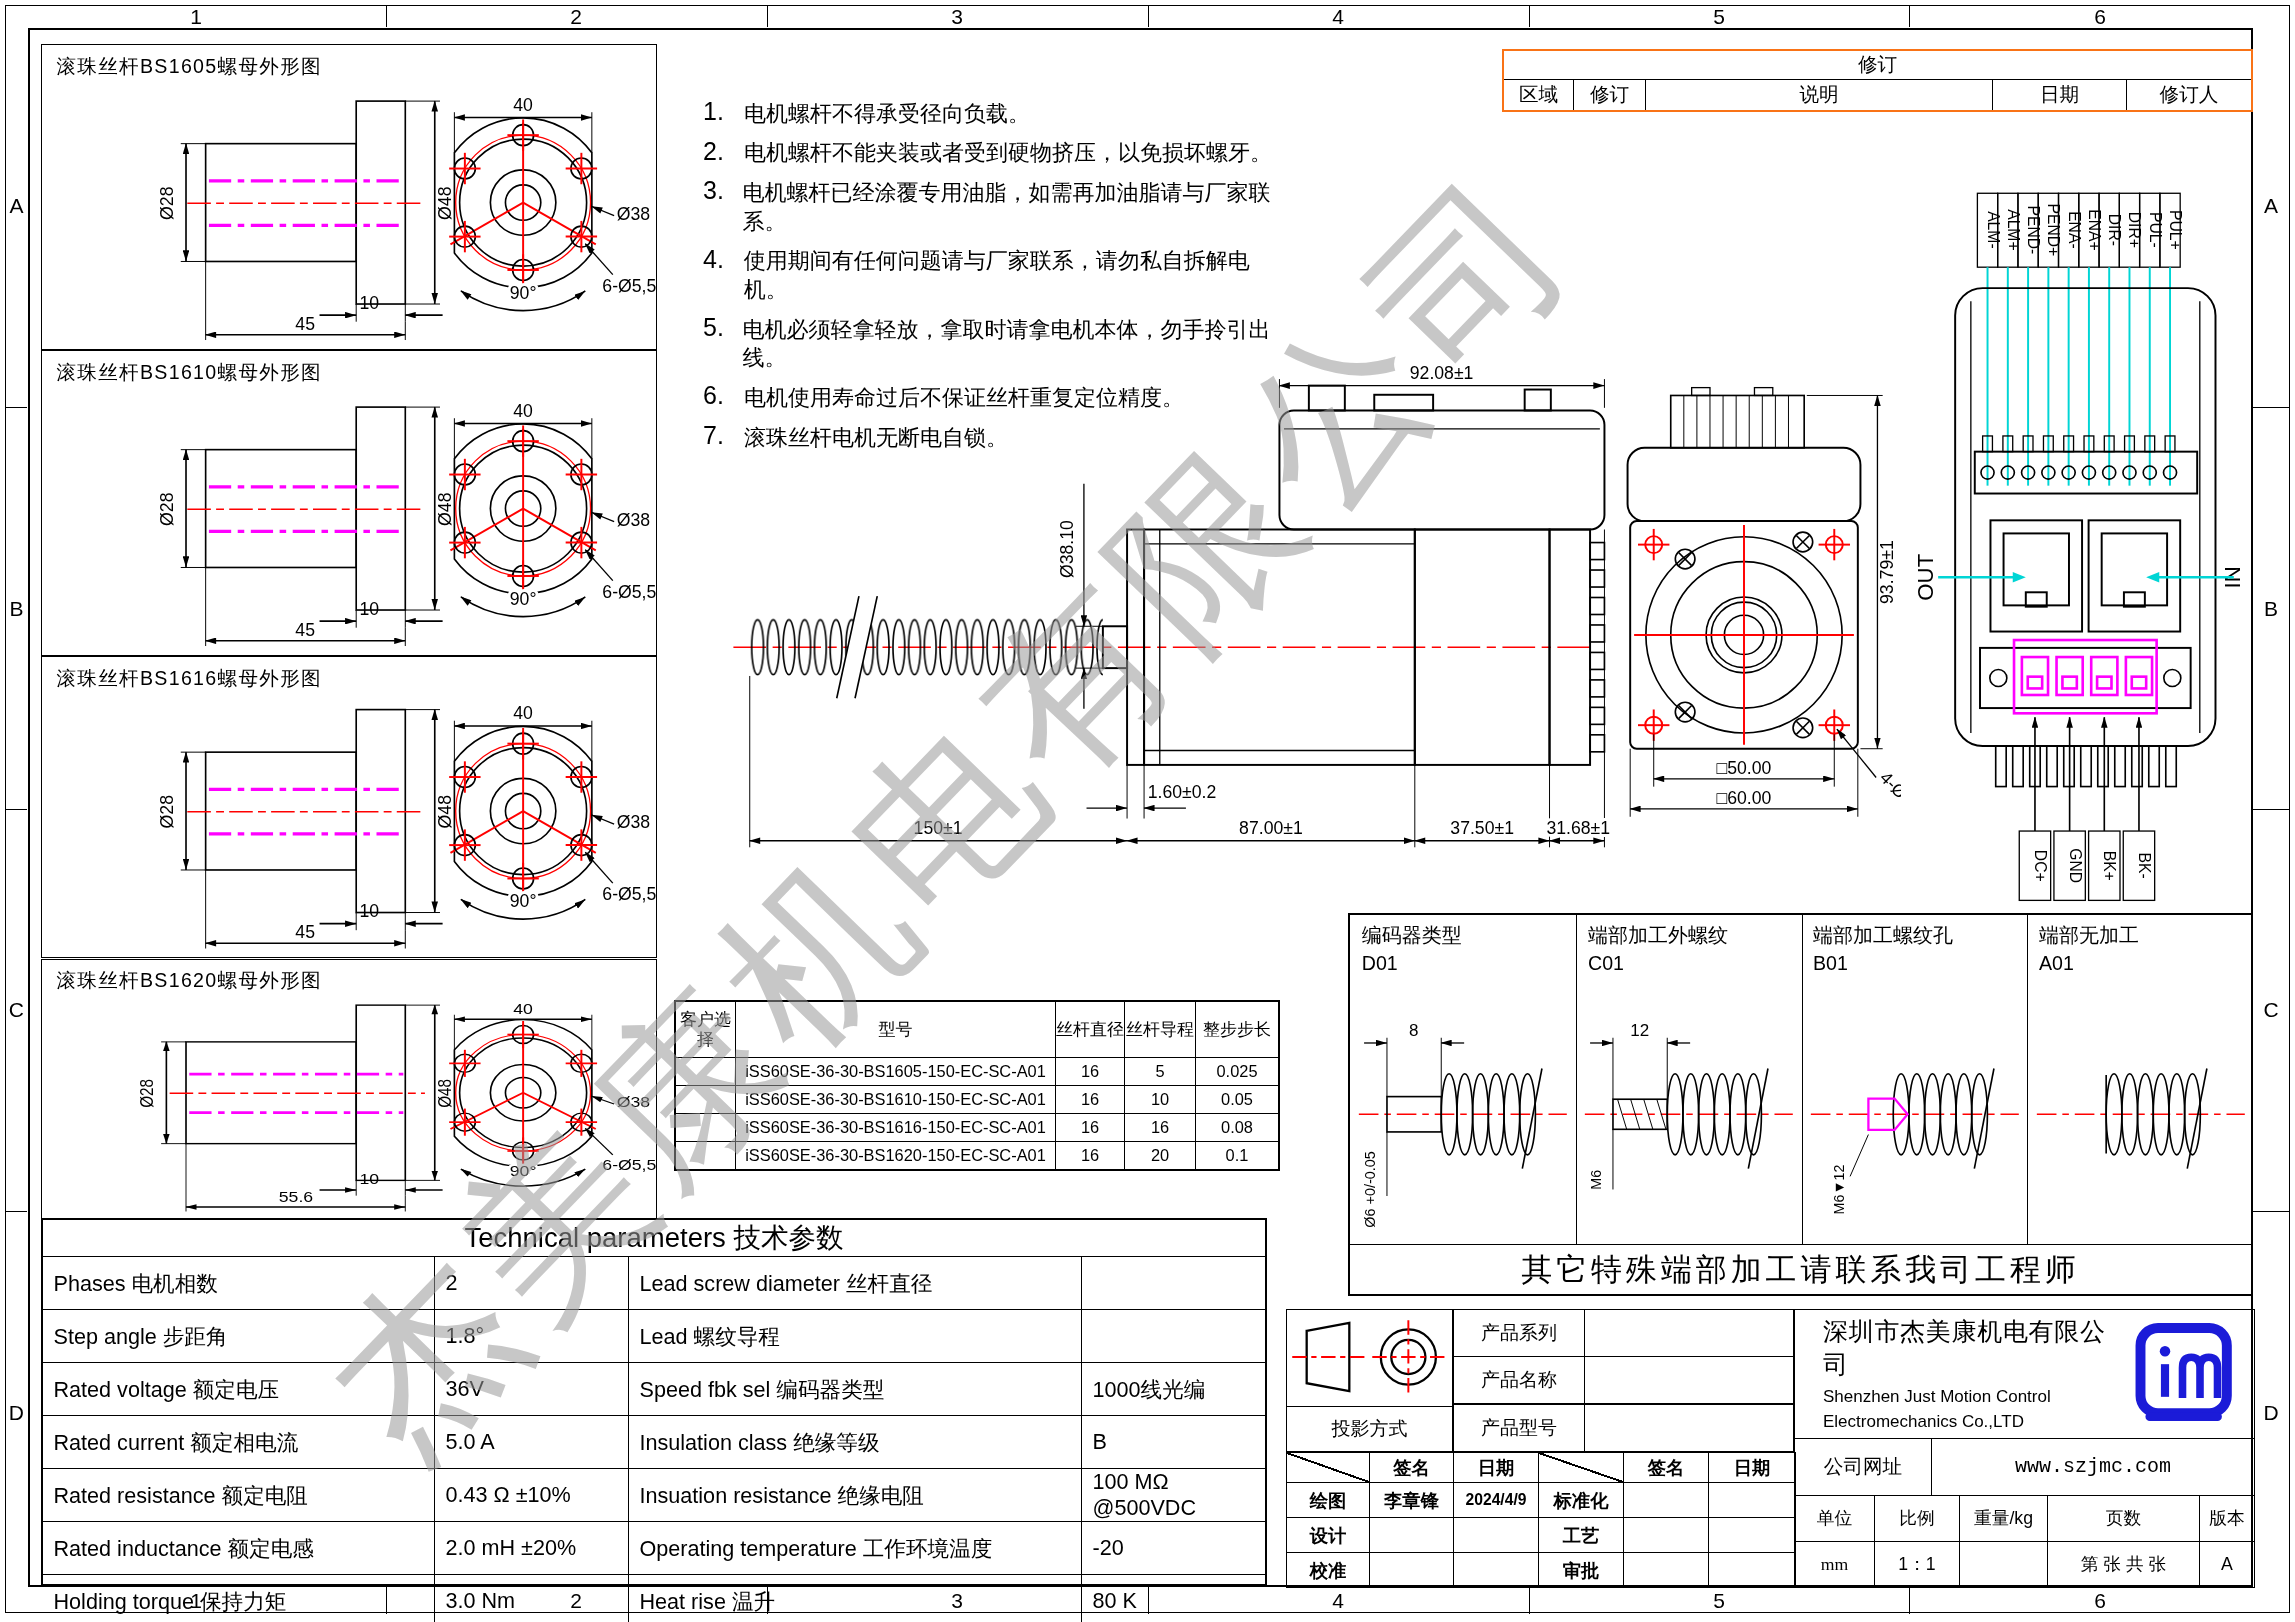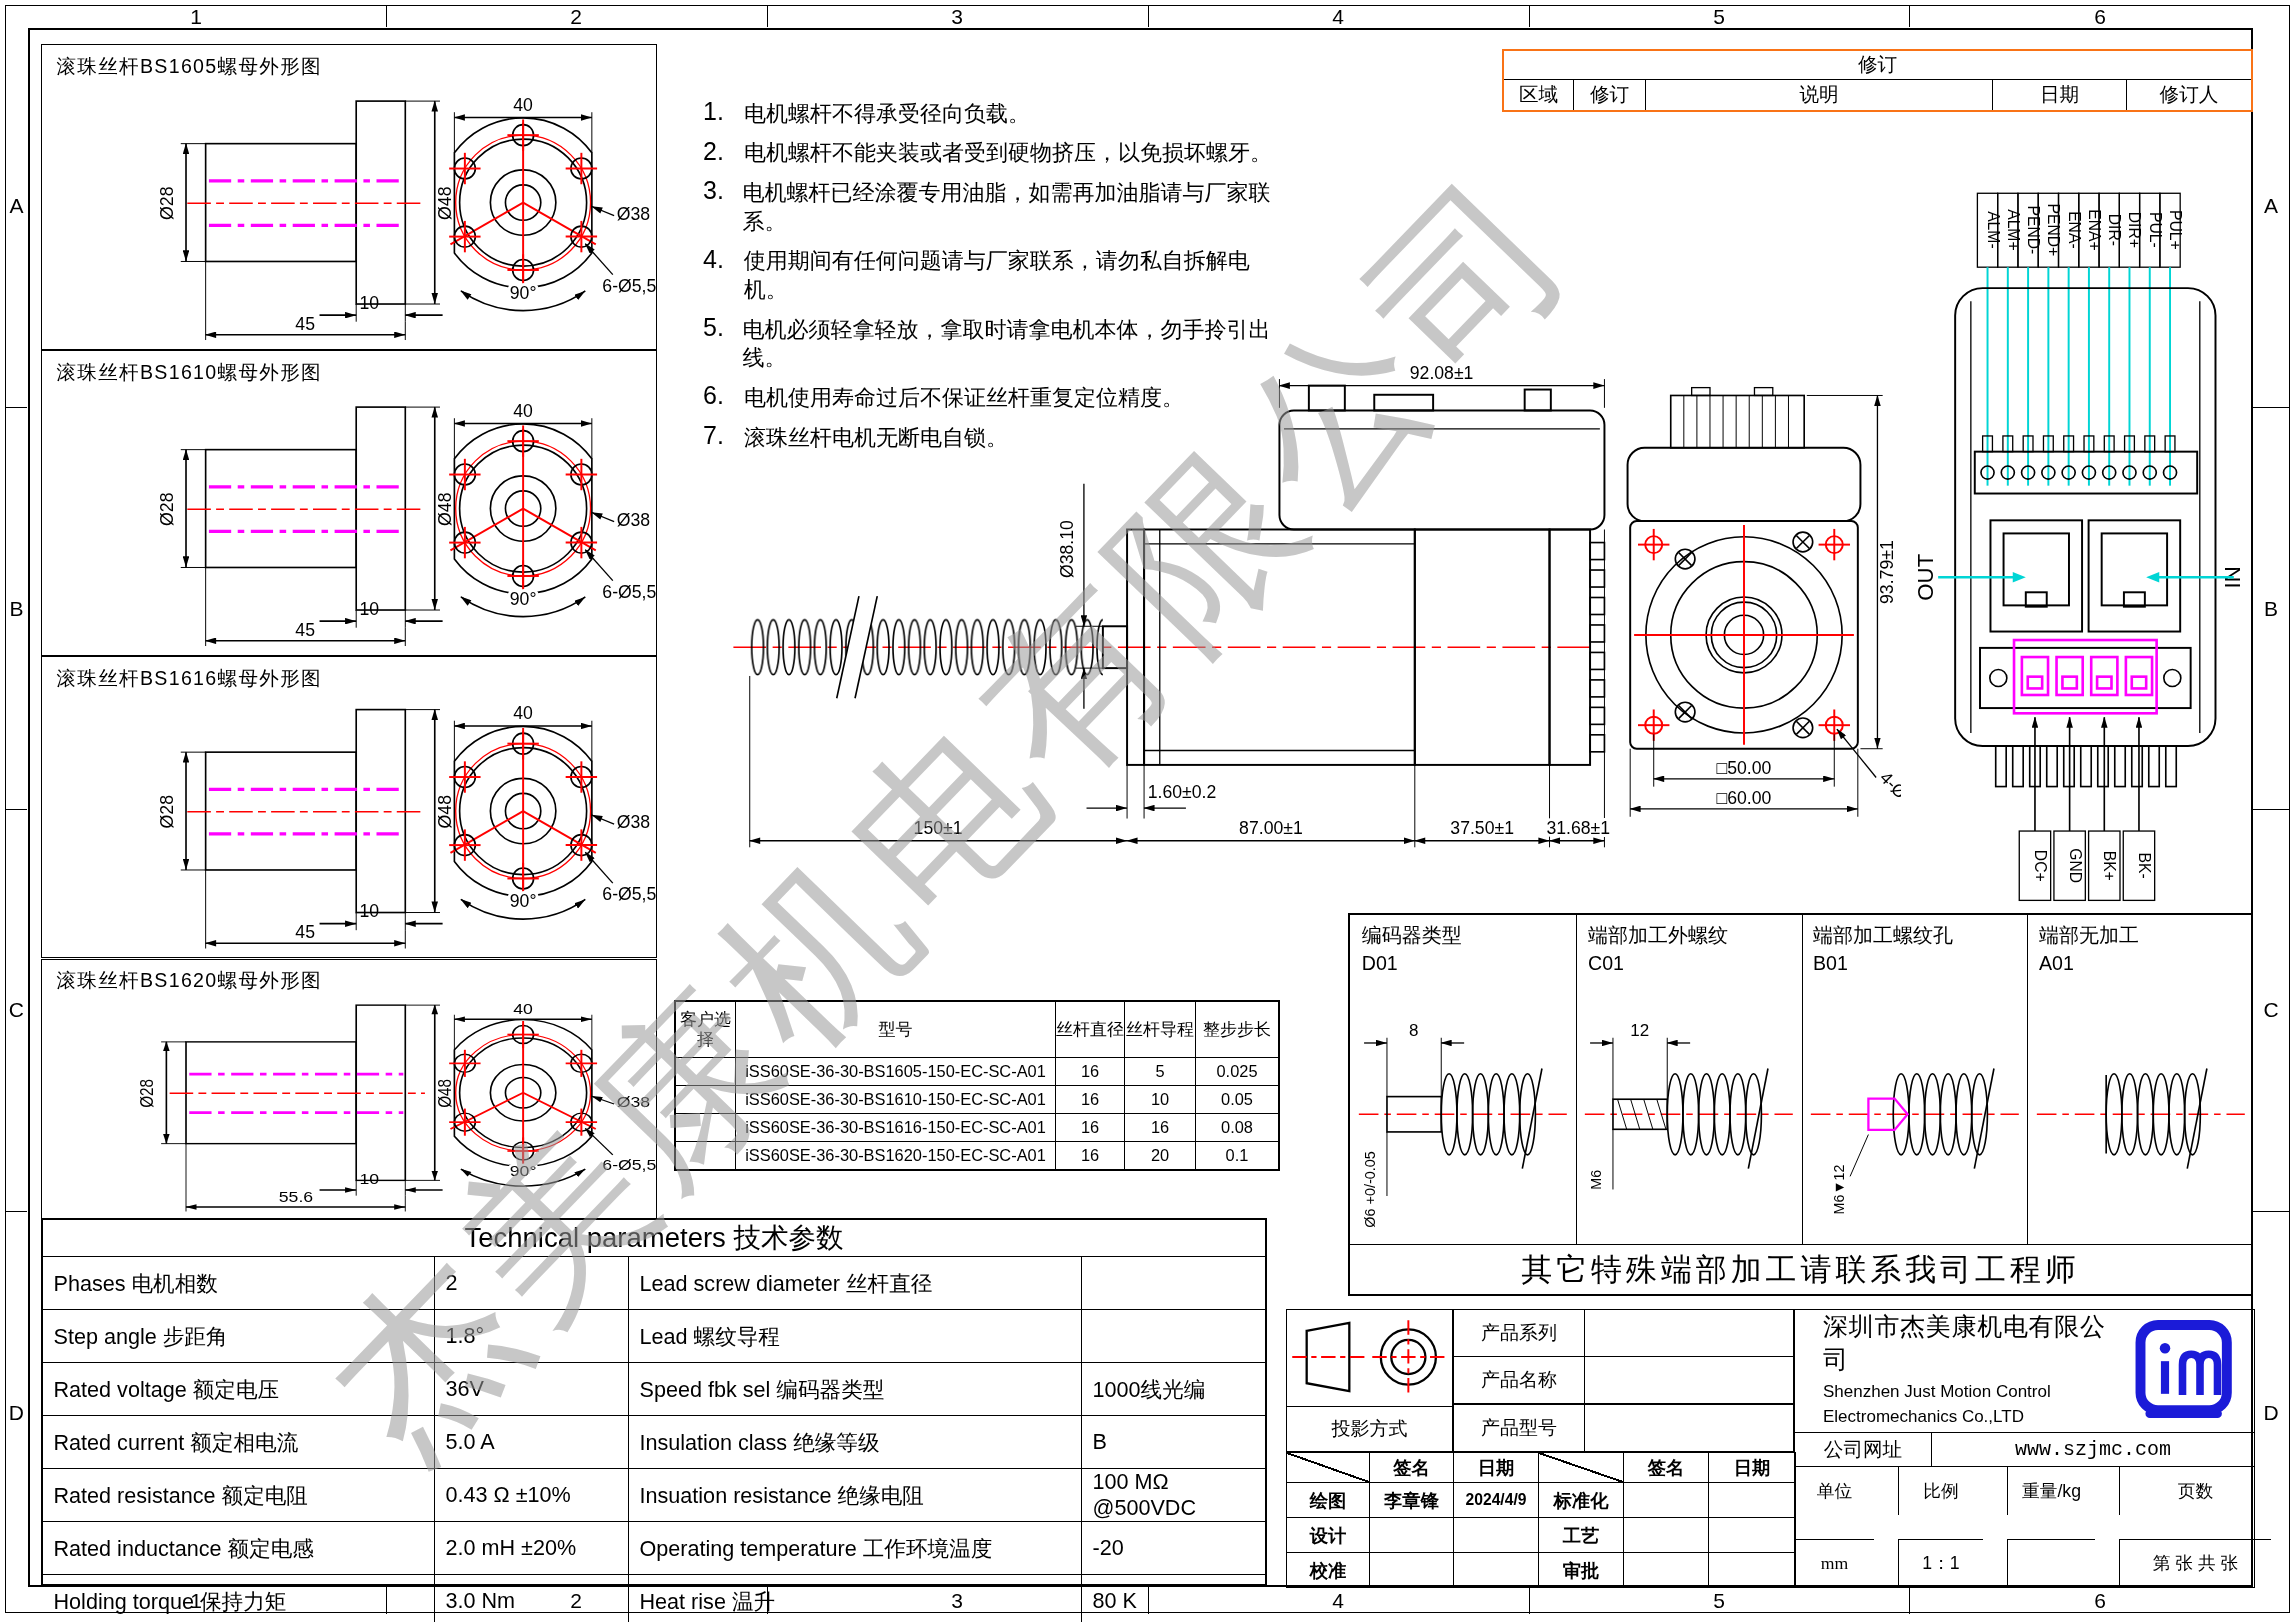--- a/index.html
+++ b/index.html
@@ -48,21 +48,21 @@
   .signgrid>div.nL{border-left:none;}
   .signgrid>div.nT{border-top:none;}
   .company{position:absolute;left:508px;top:6.5px;width:459px;height:277px;border:1.6px solid #000;display:flex;flex-direction:column;}
   .cnames{height:128px;display:flex;}
   .cnames .txt{width:288px;display:flex;flex-direction:column;justify-content:flex-end;padding-left:28px;}
   .cn{font-size:25px;letter-spacing:0.7px;margin-bottom:6.5px;}
   .cen{font-family:Liberation Sans, sans-serif;font-size:17px;margin-bottom:5.2px;}
   .crow2{height:56px;border-top:1.6px solid #000;display:flex;}
   .crow2 .l{width:136px;border-right:1.6px solid #000;display:flex;align-items:center;justify-content:center;font-size:19.6px;}
   .crow2 .v{flex:1;display:flex;align-items:center;justify-content:center;font-family:"Liberation Mono",monospace;font-size:20px;}
-  .cgrid{flex:1;display:grid;grid-template-columns:79px 85px 88px 152px 1fr;grid-template-rows:1fr 1fr;border-top:1.6px solid #000;gap:24px;}
+  .cgrid{flex:1;display:grid;grid-template-columns:79px 85px 88px 152px 1fr;grid-template-rows:1fr 1fr;border-top:1.6px solid #000;}
   .cgrid>div{border-left:1.6px solid #000;border-top:1.6px solid #000;display:flex;align-items:center;justify-content:center;font-size:17.7px;}
   .cgrid>div.nL{border-left:none;}
   .cgrid>div.nT{border-top:none;}
   .wm{position:absolute;left:366px;top:1302px;transform:rotate(-46deg);transform-origin:0 50%;font-size:178px;letter-spacing:9.2px;color:#9a9a9a;opacity:.55;white-space:nowrap;z-index:9;pointer-events:none;}
 </style>
 </head>
 <body>
 
 <svg width="0" height="0">
   <defs>

